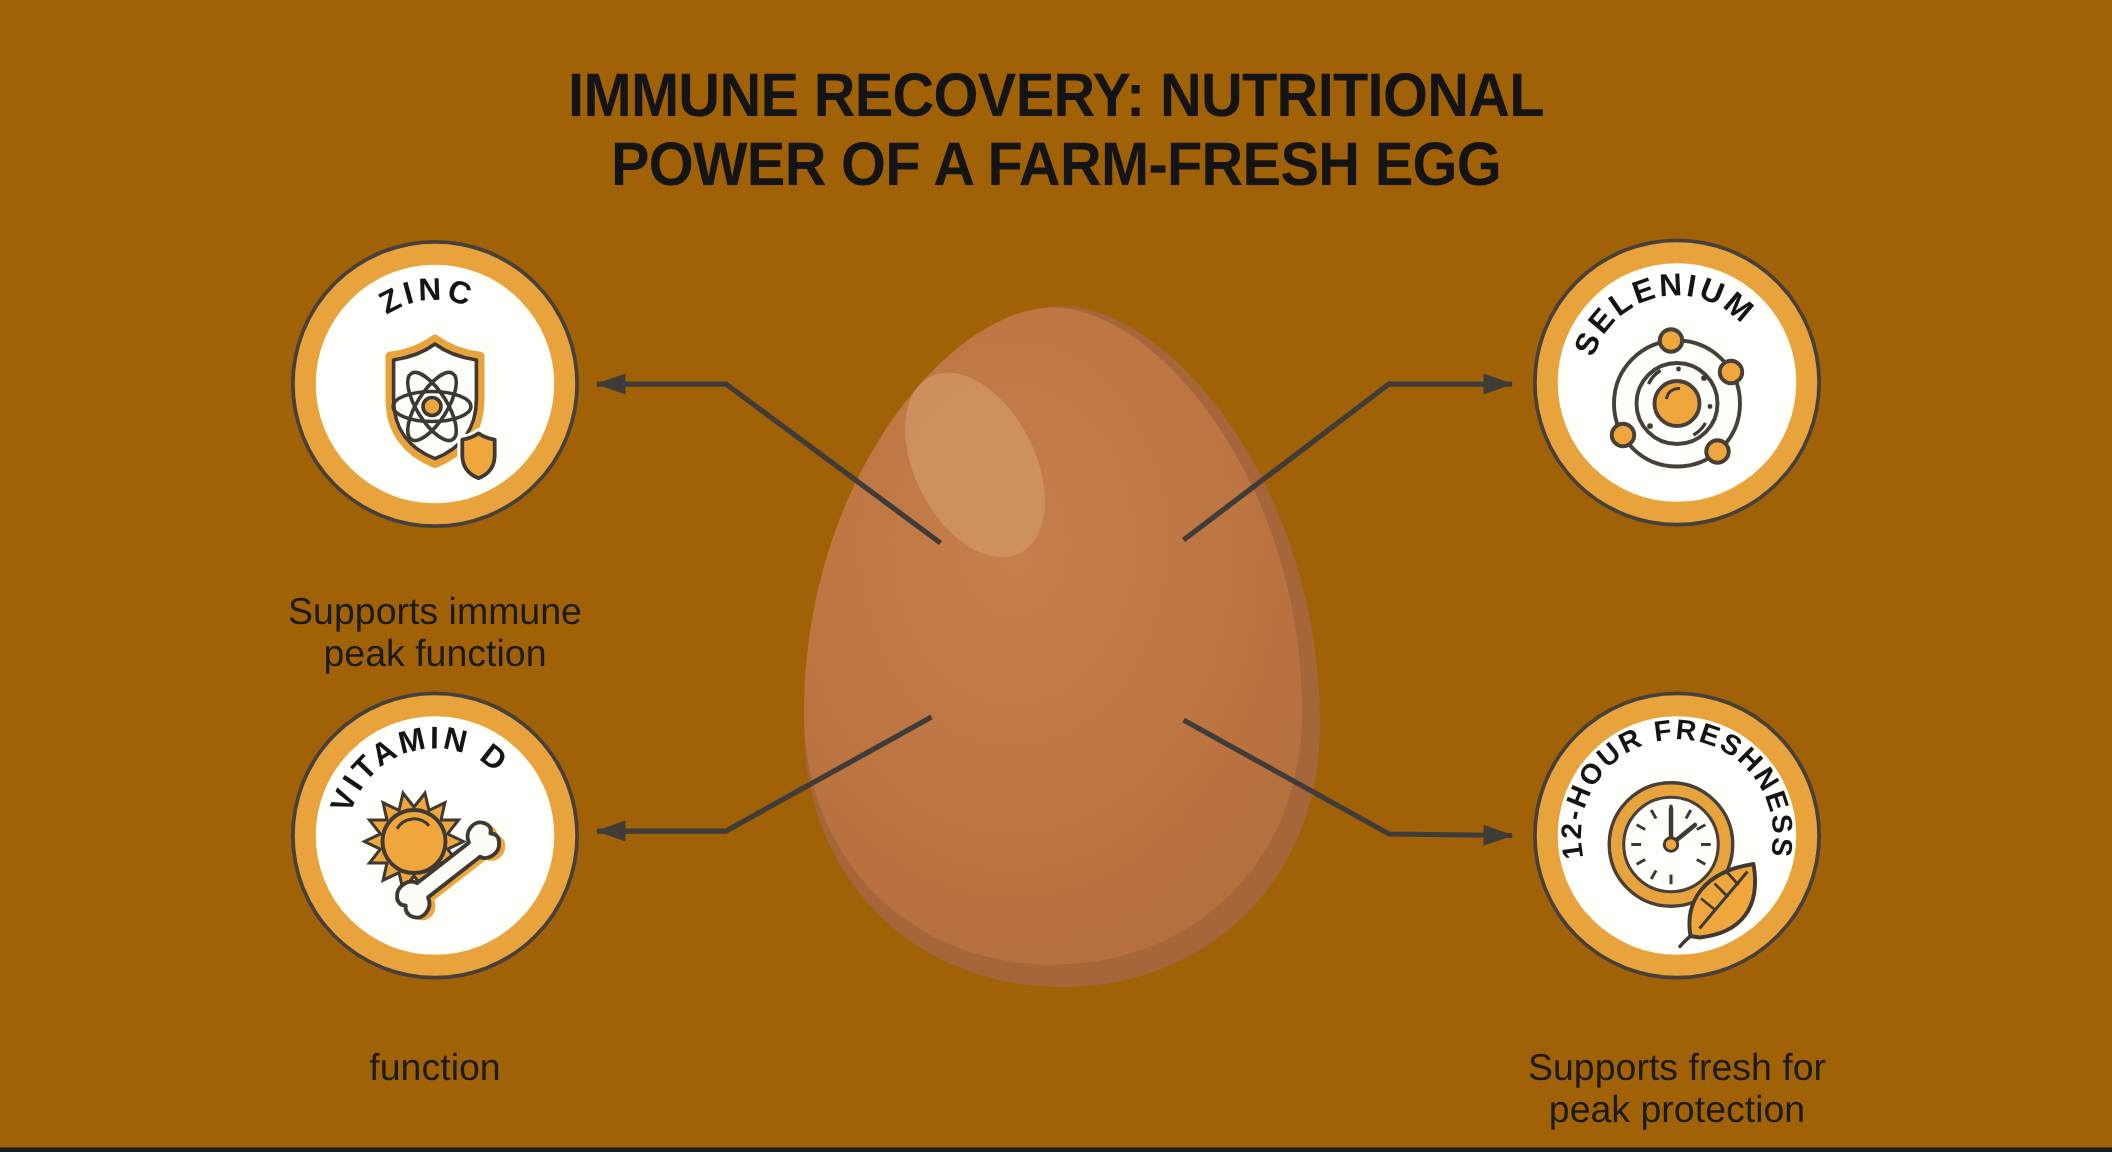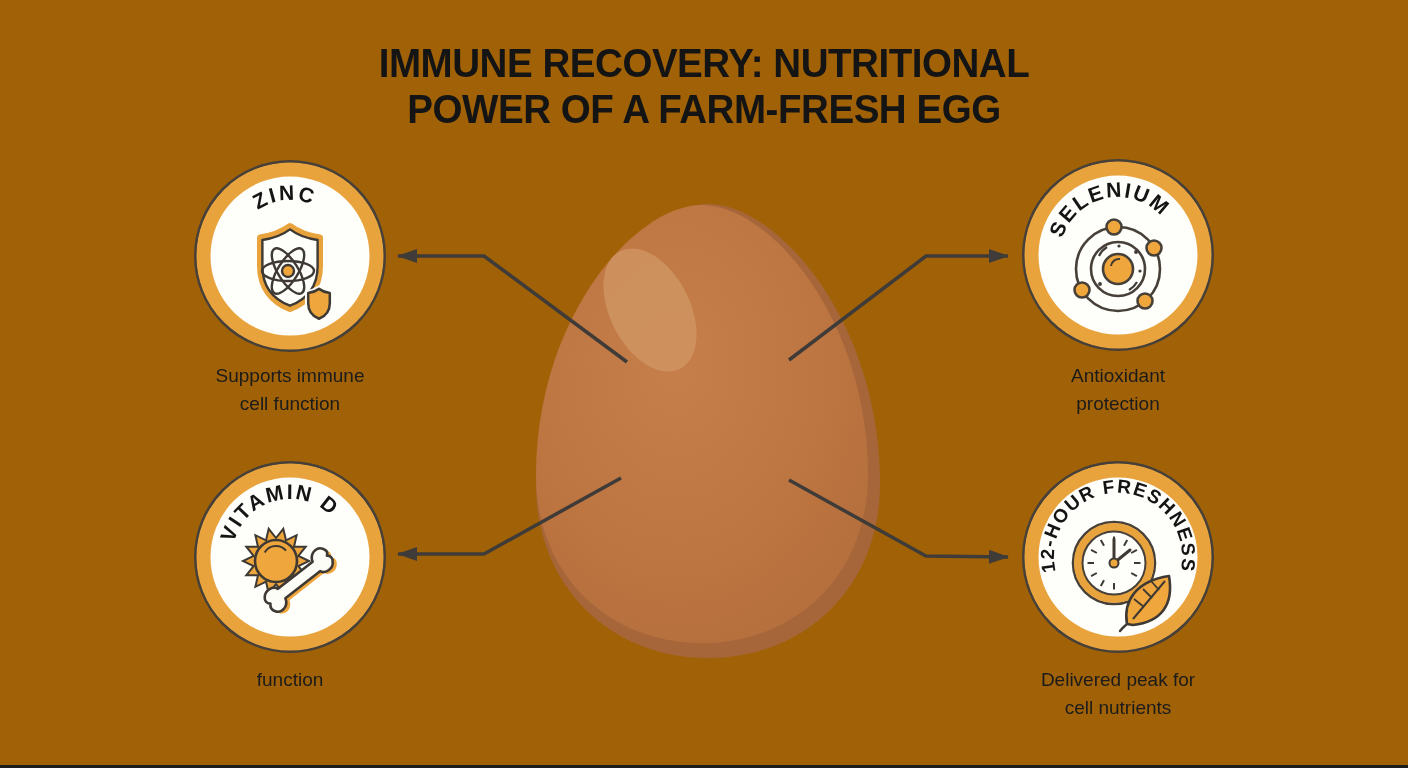--- a/index.html
+++ b/index.html
@@ -17,21 +17,21 @@
     transform:scaleX(0.94);transform-origin:50% 50%;
     white-space:nowrap;
   }
   .badge{position:absolute;width:196px;height:196px;}
   .badge-label{
     font-family:"Liberation Sans","DejaVu Sans",sans-serif;
     font-weight:700;fill:#141414;
   }
   .caption{
     position:absolute;width:340px;text-align:center;
-    color:#1b1b1b;font-size:19px;line-height:28px;font-weight:400;
+    color:#1b1b1b;font-size:25px;line-height:28px;font-weight:400;margin-top:32px;
   }
   .arrows{position:absolute;left:0;top:0;pointer-events:none;}
   .egg-svg{position:absolute;left:528px;top:196px;}
   .bottom-line{position:absolute;left:0;bottom:0;width:100%;height:3px;background:#1d1d1d;}
 </style>
 </head>
 <body>
 
 <div class="canvas">
 
@@ -82,21 +82,21 @@
         <ellipse cx="96" cy="113" rx="26" ry="10" transform="rotate(58 96 113)"></ellipse>
         <ellipse cx="96" cy="113" rx="26" ry="10" transform="rotate(-58 96 113)"></ellipse>
       </g>
       <circle cx="96" cy="113" r="6" fill="#EFA63D" stroke="#3E3933" stroke-width="2.4"></circle>
       <path d="M98,68 C90,74 79,78 68,79.5 L68,108 C68,130 80,144 98,151 C116,144 128,130 128,108 L128,79.5 C117,78 106,74 98,68 Z" fill="#FEFEFB" stroke="#FEFEFB" stroke-width="18" stroke-linejoin="round" transform="translate(127,146) scale(0.36) translate(-98,-110)"></path>
       <path d="M98,68 C90,74 79,78 68,79.5 L68,108 C68,130 80,144 98,151 C116,144 128,130 128,108 L128,79.5 C117,78 106,74 98,68 Z" fill="#EFA63D" stroke="#3E3933" stroke-width="7" stroke-linejoin="round" transform="translate(127,146) scale(0.36) translate(-98,-110)"></path>
     </g>
   </svg>
   <div class="caption" style="left:120px;top:362px">
     <div>Supports immune</div>
-    <div>cell function</div>
+    <div>peak function</div>
   </div>
 
   <svg class="badge" style="left:1020px;top:157px" viewBox="0 0 196 196">
     <circle cx="98" cy="98" r="94.5" fill="#FEFEFB" stroke="#474038" stroke-width="3"></circle>
     <circle cx="98" cy="98" r="86.5" fill="none" stroke="#E8A33C" stroke-width="14"></circle>
     <g transform="rotate(-12 98 98)">
       <path id="arc-selenium" d="M 40,98 A 58,58 0 0 1 156,98" fill="none"></path>
       <text class="badge-label" font-size="21" letter-spacing="2">
         <textPath href="#arc-selenium" startOffset="50%" text-anchor="middle">SELENIUM</textPath>
       </text>
@@ -113,24 +113,20 @@
       <circle cx="99" cy="89" r="1.6" fill="#3E3933"></circle>
       <circle cx="120" cy="114" r="1.6" fill="#3E3933"></circle>
       <g fill="#EFA63D" stroke="#474038" stroke-width="2.6">
         <circle cx="94" cy="70" r="7.5"></circle>
         <circle cx="134" cy="91" r="7.5"></circle>
         <circle cx="125" cy="144" r="7.5"></circle>
         <circle cx="62" cy="133" r="7.5"></circle>
       </g>
     </g>
   </svg>
-  <div class="caption" style="left:948px;top:362px">
-    <div>Antioxidant</div>
-    <div>protection</div>
-  </div>
 
   <svg class="badge" style="left:192px;top:459px" viewBox="0 0 196 196">
     <circle cx="98" cy="98" r="94.5" fill="#FEFEFB" stroke="#474038" stroke-width="3"></circle>
     <circle cx="98" cy="98" r="86.5" fill="none" stroke="#E8A33C" stroke-width="14"></circle>
     <g transform="rotate(-15 98 98)">
       <path id="arc-vitd" d="M 40,98 A 58,58 0 0 1 156,98" fill="none"></path>
       <text class="badge-label" font-size="21" letter-spacing="2">
         <textPath href="#arc-vitd" startOffset="50%" text-anchor="middle">VITAMIN D</textPath>
       </text>
     </g>
@@ -179,18 +175,18 @@
       <circle cx="94" cy="104" r="4.5" fill="#EFA63D" stroke="#3E3933" stroke-width="2"></circle>
       <path d="M 100,172 C 103,168 105,167 107,165" fill="none" stroke="#3E3933" stroke-width="2.4" stroke-linecap="round"></path>
       <path d="M 107,165 C 103,142 116,122 149,117 C 154,146 141,163 113,166 Z" fill="#EFA63D" stroke="#3E3933" stroke-width="2.6" stroke-linejoin="round"></path>
       <line x1="113" y1="160" x2="145" y2="122" stroke="#3E3933" stroke-width="2"></line>
       <line x1="124" y1="148" x2="114" y2="140" stroke="#3E3933" stroke-width="1.8"></line>
       <line x1="132" y1="139" x2="123" y2="130" stroke="#3E3933" stroke-width="1.8"></line>
       <line x1="139" y1="131" x2="131" y2="122" stroke="#3E3933" stroke-width="1.8"></line>
     </g>
   </svg>
   <div class="caption" style="left:948px;top:666px">
-    <div>Delivered peak for</div>
-    <div>cell nutrients</div>
+    <div>Supports fresh for</div>
+    <div>peak protection</div>
   </div>
 
   <div class="bottom-line"></div>
 </div>
 
 </body></html>

